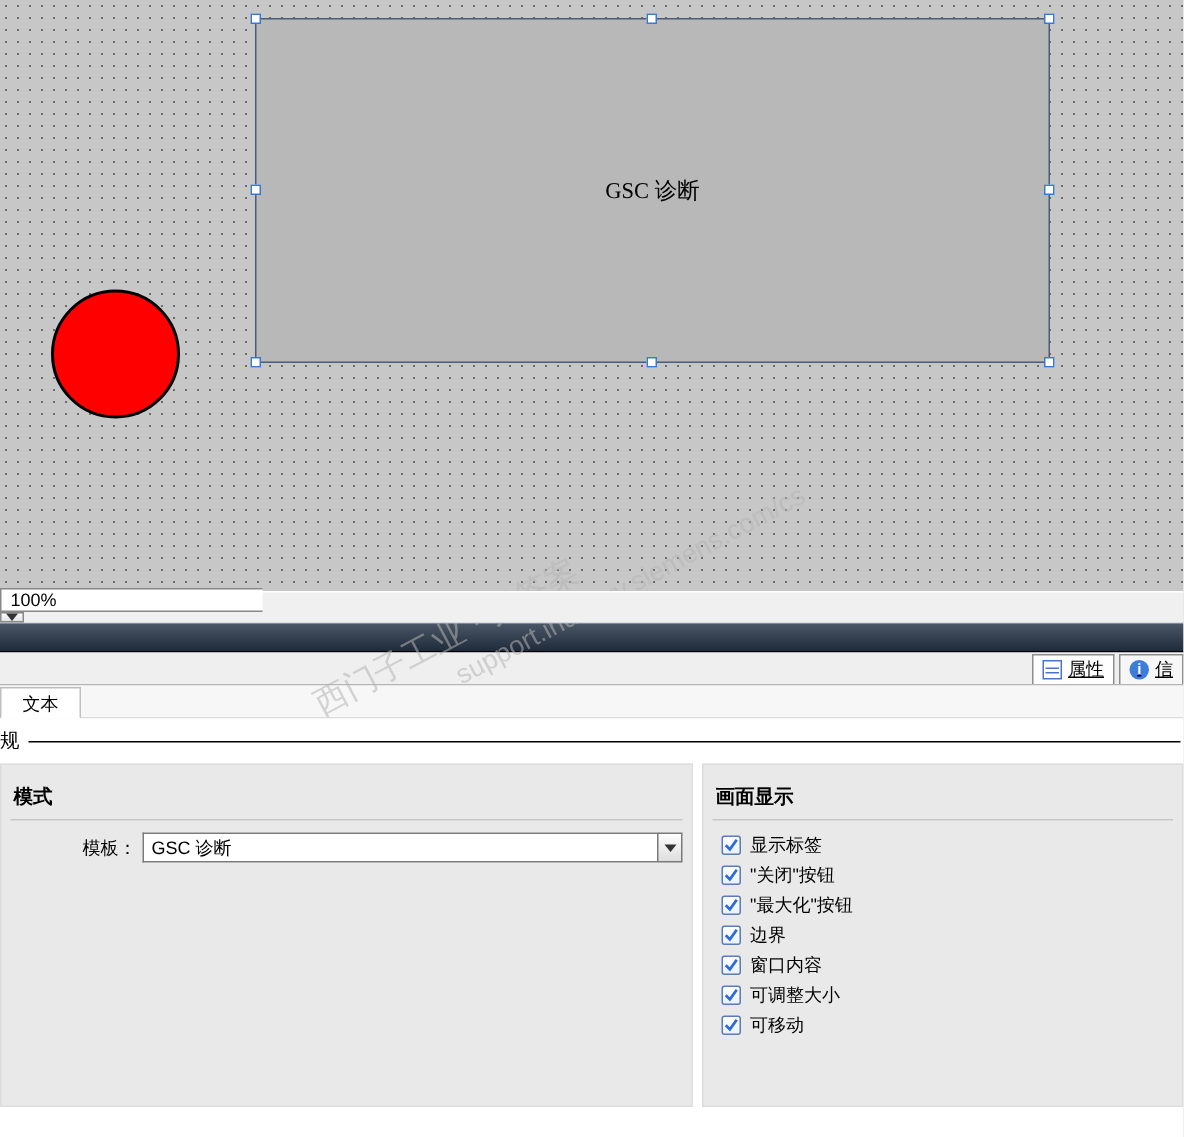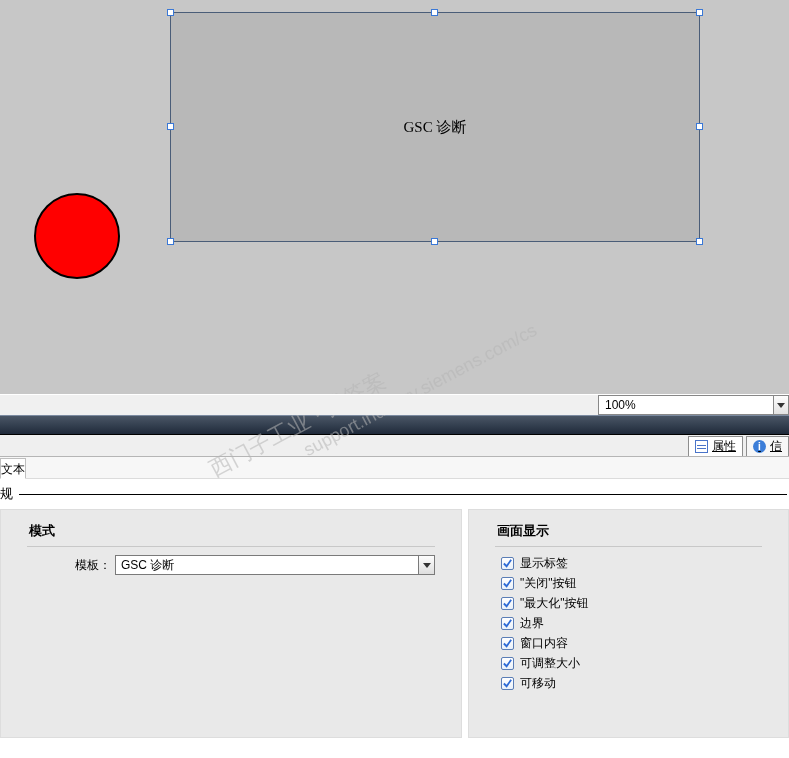--- a/index.html
+++ b/index.html
@@ -21,55 +21,55 @@
   .circle { position:absolute; left:34px; top:193px; width:86px; height:86px; border-radius:50%;
     background:#ff0000; border:2px solid #000; }
   .btn3d { position:absolute; left:288px; top:259px; width:208px; height:60px;
     background:linear-gradient(#f4f4f4,#dcdcdc 48%,#cfcfcf 52%,#e6e6e6);
     border:1px solid #8a8a8a; border-radius:3px; display:flex; align-items:center; justify-content:center;
     font-family:"SimSun","宋体",serif; font-size:14px; color:#000;
     box-shadow:inset 0 1px 0 #fff, 0 1px 2px rgba(0,0,0,.2); }
 
   
   .zoom-strip { position:absolute; left:0; bottom:0; height:21px; width:100%; background:#f0f0f0;
-    border-top:1px solid #fff; display:flex; justify-content:flex-end; align-items:stretch; }
+    border-top:1px solid #fff; display:flex; justify-content:flex-end; align-items:stretch;flex-direction:column; }
   .zoom-strip .zoom { width:175px; border:1px solid #888; border-right:none; background:#fff; display:flex; align-items:center; padding:0 6px; }
   .zoom-strip .dd { width:16px; border:1px solid #888; background:linear-gradient(#fdfdfd,#e2e2e2);
     display:flex; align-items:center; justify-content:center; }
   .tri-down { width:0; height:0; border-left:4px solid transparent; border-right:4px solid transparent; border-top:5px solid #333; }
 
   
   .sepbar { width:789px; height:20px; background:linear-gradient(#4a5666,#1f2a3a); border-top:1px solid #7b8aa0; border-bottom:1px solid #000; }
 
   
   .tabrow { width:789px; height:22px; background:#efefef; border-bottom:1px solid #b5b5b5; display:flex; justify-content:flex-end; align-items:flex-end;text-decoration:underline; }
   .tabrow .tab { height:20px; border:1px solid #8d8d8d; border-bottom:none; background:#f7f7f7; margin-left:3px;
     padding:0 6px; display:flex; align-items:center; gap:4px; font-size:12px; }
   .tabrow .tab.active { background:#fff; }
   .ico { width:13px; height:13px; display:inline-block; }
   .ico-prop { background:#fff; border:1px solid #4a74c9; position:relative; }
   .ico-prop::after { content:""; position:absolute; left:1px; right:1px; top:4px; height:1px; background:#4a74c9; box-shadow:0 3px 0 #4a74c9; }
   .ico-info { background:#3b7dd8; border-radius:50%; color:#fff; text-align:center; font:bold 10px/13px Arial; }
 
   
   .texttab-row { width:789px; height:22px; background:#f7f7f7; border-bottom:1px solid #dcdcdc; display:flex; }
-  .texttab { height:21px; border:1px solid #bfbfbf; border-bottom:1px solid #fff; background:#fff; padding:2px 0 0; font-size:12px; position:relative; top:1px; }
+  .texttab { height:21px; border:1px solid #bfbfbf; border-bottom:1px solid #fff; background:#fff; padding:2px 14px 0; font-size:12px; position:relative; top:1px; }
 
   
   .gui-row { width:789px; height:30px; background:#fff; display:flex; align-items:center; padding:0 2px 0 0; }
   .gui-row span { font-size:13px; margin-right:6px; }
   .gui-row .ul { flex:1; border-bottom:1px solid #000; height:1px; }
 
   
   .prop-area { width:789px; display:flex; height:229px; }
   .col { background:#e9e9e9; border:1px solid #ddd; }
   .col.left  { width:462px; margin-right:6px; }
   .col.right { flex:1; }
 
-  .grp { margin:8px 26px; }
+  .grp { margin:8px 6px; }
   .grp-title { font-weight:bold; font-size:13px; padding:4px 2px 6px; border-bottom:1px solid #c8c8c8; margin-bottom:8px; }
 
   .form-row { display:flex; align-items:center; margin:4px 0; }
   .form-row label { width:88px; text-align:right; padding-right:4px; font-size:12px; }
   .combo { flex:1; display:flex; }
   .combo input { flex:1; height:20px; border:1px solid #7a7a7a; border-right:none; padding:0 5px; font-size:12px; background:#fff; }
   .combo .cbtn { width:17px; height:20px; border:1px solid #7a7a7a; background:linear-gradient(#fdfdfd,#dedede);
     display:flex; align-items:center; justify-content:center; }
 
   .check-row { display:flex; align-items:center; margin:3px 0 3px 6px; font-size:12px; gap:6px; }

